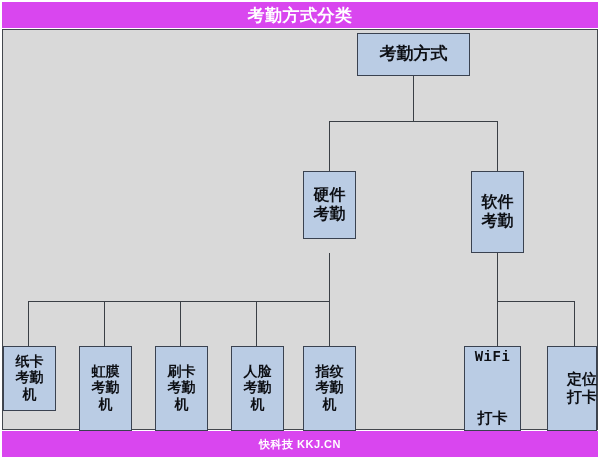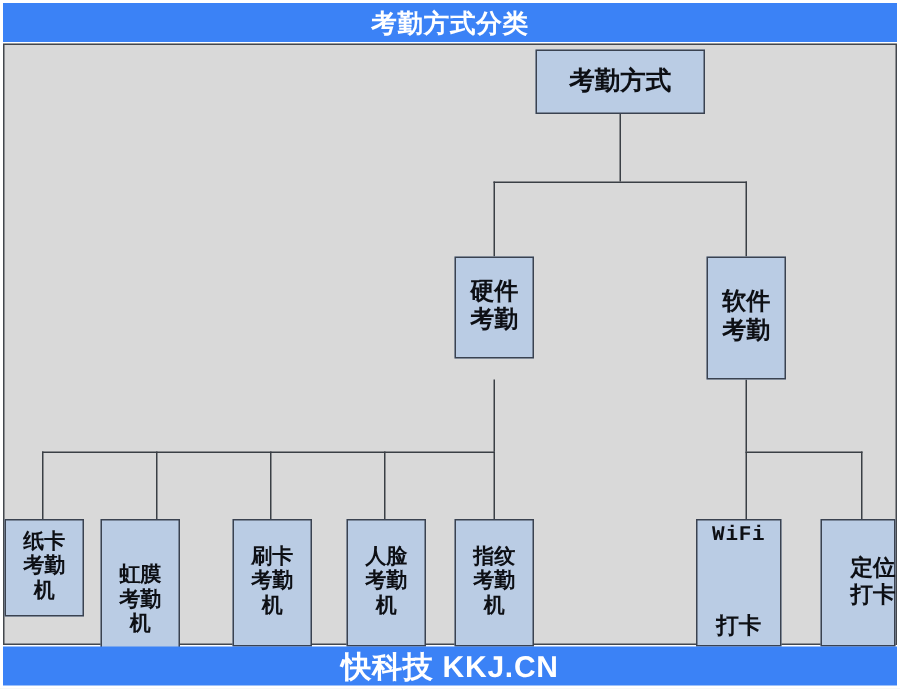--- a/index.html
+++ b/index.html
@@ -16,39 +16,39 @@
     height: 459px;
     overflow: hidden;
     background: #ffffff;
   }
 
   
   .bar {
     position: absolute;
     left: 2px;
     width: 596px;
-    background: #3b82f6;
+    background: #d946ef;
     color: #ffffff;
     font-family: "Liberation Sans", "DejaVu Sans", sans-serif;
     font-weight: bold;
     display: flex;
     align-items: center;
     justify-content: center;
     letter-spacing: 0.5px;
     box-sizing: border-box;
   }
   #header-bar {
     top: 2px;
     height: 26px;
     font-size: 17px;
   }
   #footer-bar {
     top: 431px;
     height: 26px;
-    font-size: 20px;
+    font-size: 11px;
   }
 
   
   #canvas {
     position: absolute;
     left: 2px;
     top: 29px;
     width: 596px;
     height: 401px;
     background: #d9d9d9;
@@ -132,21 +132,21 @@
     <div class="node node-l2" style="left:468px; top:141px; width:53px; height:82px;">
       <span class="ln">软件</span>
       <span class="ln">考勤</span>
     </div>
 
     <div class="node node-leaf" style="left:0px; top:316px; width:53px; height:65px;">
       <span class="ln">纸卡</span>
       <span class="ln">考勤</span>
       <span class="ln">机</span>
     </div>
-    <div class="node node-leaf" style="left:64px; top:316px; width:53px; height:110px;">
+    <div class="node node-leaf" style="left:76px; top:316px; width:53px; height:85px;">
       <span class="ln">虹膜</span>
       <span class="ln">考勤</span>
       <span class="ln">机</span>
     </div>
     <div class="node node-leaf" style="left:152px; top:316px; width:53px; height:85px;text-align:center;">
       <span class="ln">刷卡</span>
       <span class="ln">考勤</span>
       <span class="ln">机</span>
     </div>
     <div class="node node-leaf" style="left:228px; top:316px; width:53px; height:85px;">

